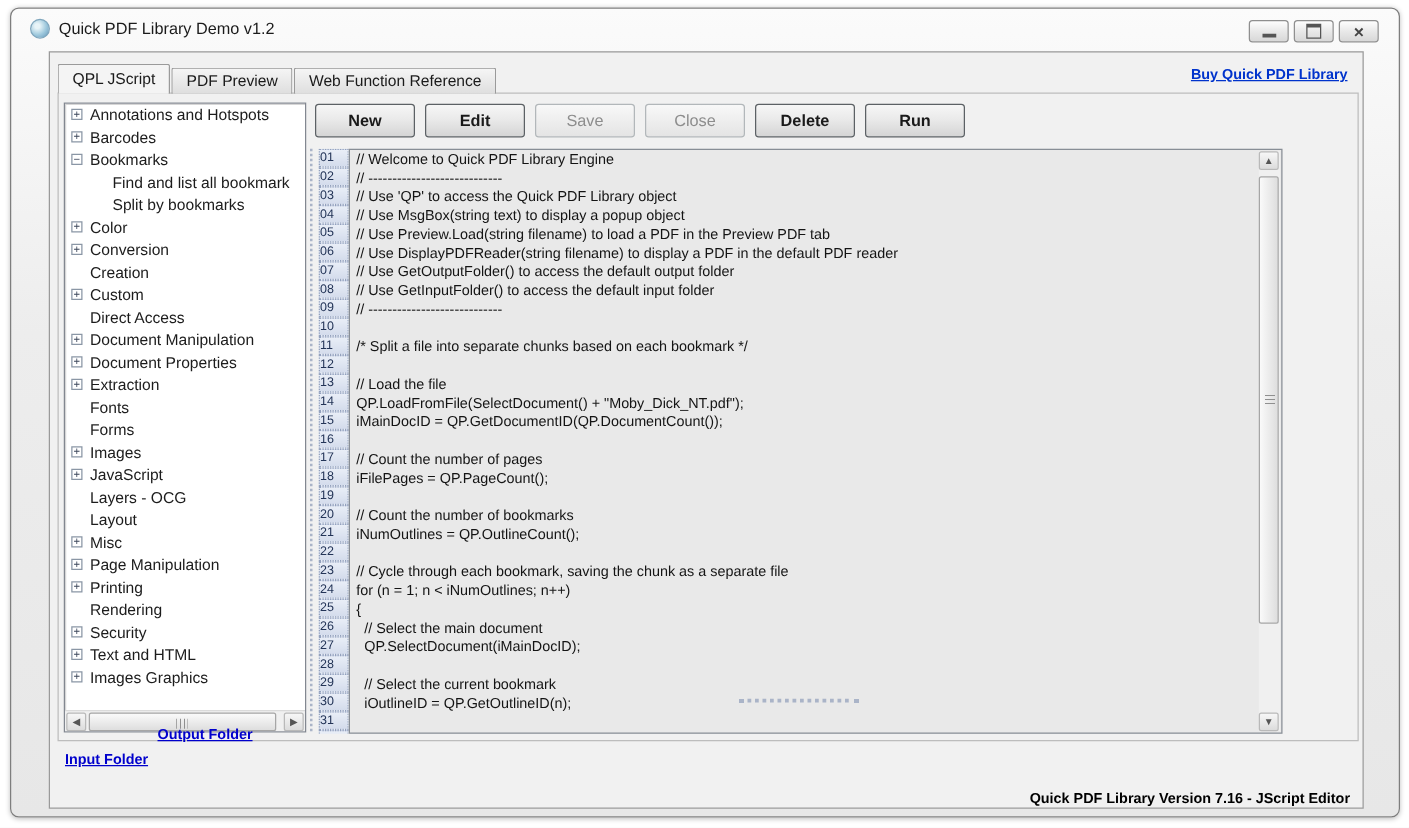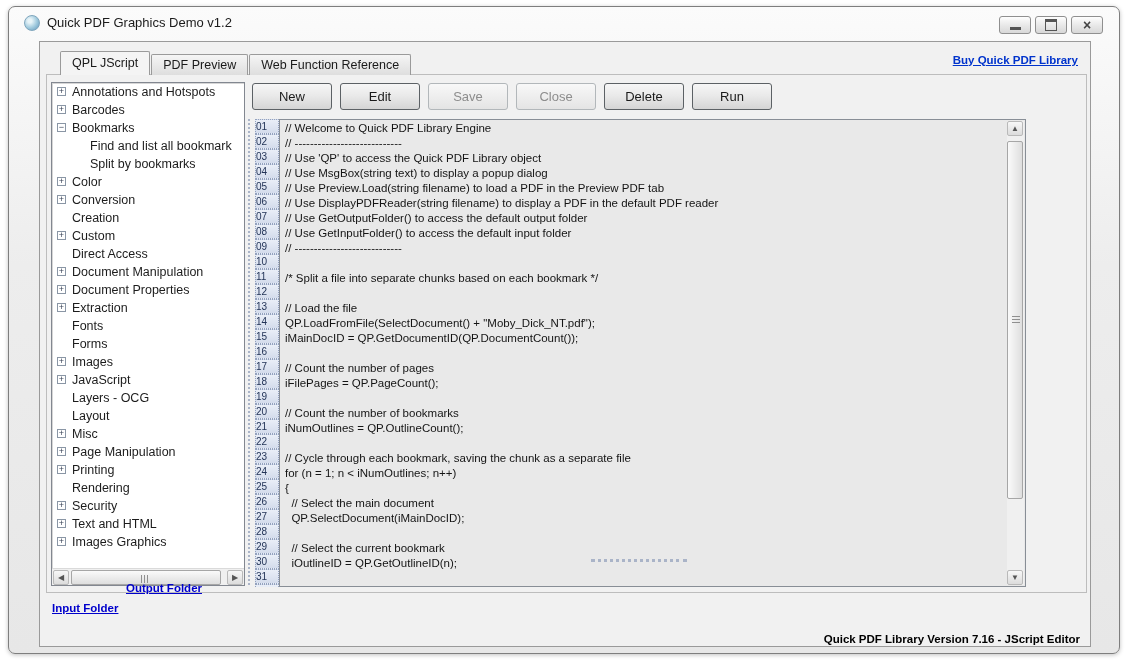--- a/index.html
+++ b/index.html
@@ -24,21 +24,21 @@
   .glyph.maximize::after { content:""; width:10px; height:8px; border:1px solid #555; border-top:3px solid #555; }
 
   
   .client { position:absolute; left:30px; top:34px; width:1052px; height:606px;
     border:1px solid #9a9a9a; background:#f1f1f1; }
 
   .tab-bar { position:absolute; left:6px; top:9px; height:24px; display:flex; align-items:flex-end; z-index:3; }
   .tab { height:21px; padding:0 11px; margin-right:1px; font-size:12.5px; color:#1a1a1a;
     background:linear-gradient(#f5f5f5,#dedede); border:1px solid #9a9a9a; border-bottom:none;
     border-radius:2px 2px 0 0; line-height:20px; cursor:pointer; white-space:nowrap; }
-  .tab.active { height:24px; background:#f4f4f4; line-height:23px; z-index:4; position:relative;margin-left:14px; }
+  .tab.active { height:24px; background:#f4f4f4; line-height:23px; z-index:4; position:relative; }
   .buy-link { position:absolute; right:12px; top:12px; font-size:11.5px; font-weight:bold;
     color:#0033cc; text-decoration:underline; cursor:pointer; z-index:3; }
 
   .tab-panel { position:absolute; left:6px; top:32px; width:1041px; height:519px;
     border:1px solid #bdbdbd; background:#f1f1f1; }
 
   
   .tree { position:absolute; left:4px; top:7px; width:194px; height:504px; background:#fff;
     border:1px solid #828790; box-shadow:inset 1px 1px 0 #d6d6d6; overflow:hidden; }
   .tree-row { height:18px; line-height:18px; font-size:12.5px; color:#1c1c1c; white-space:nowrap;
@@ -59,21 +59,21 @@
   .hgrip { position:absolute; left:50%; top:4px; width:9px; height:8px; margin-left:-5px;
     background:repeating-linear-gradient(90deg,#8f8f8f 0 1px,transparent 1px 3px); }
 
   .v-splitter { position:absolute; left:201px; top:44px; height:466px; width:2px;
     border-left:2px dotted #aab4c8; cursor:col-resize; }
   .h-splitter { position:absolute; left:551px; top:517px; width:96px; height:3px;
     border-top:3px dotted #aab4c8; cursor:row-resize; }
 
   
   .toolbar { position:absolute; left:205px; top:8px; display:flex; gap:8px; }
-  .btn { width:80px; height:27px; border:1px solid #5c6165; border-radius:3px; font-size:13px; font-weight:normal;
+  .btn { width:80px; height:27px; border:1px solid #5c6165; border-radius:3px; font-size:13px; font-weight:bold;
     color:#1a1a1a; background:linear-gradient(#f6f6f6,#eaeaea 45%,#d5d5d5); cursor:pointer;
     font-family:"Liberation Sans",sans-serif; }
   .btn.disabled { border-color:#b2b7ba; color:#8d8d8d; font-weight:normal;
     background:linear-gradient(#f8f8f8,#efefef 45%,#e4e4e4); cursor:default; }
 
   
   .editor { position:absolute; left:205px; top:44px; width:836px; height:468px; }
   .gutter { position:absolute; left:0; top:0; width:27px; height:468px; overflow:hidden; }
   .gutter-cell { width:24px; height:15px; margin-left:3px; border:1px dotted #93a1bd;
     background:linear-gradient(#e9eef7,#d4dcec); font-size:10px; line-height:13px; text-align:left;
@@ -95,21 +95,21 @@
   .footer-link { position:absolute; font-size:11.5px; font-weight:bold; color:#0000cc;
     text-decoration:underline; cursor:pointer; }
   .status-text { position:absolute; right:10px; top:558px; font-size:11.5px; font-weight:bold; color:#000;margin-top:33px; }
 </style>
 </head>
 <body>
 
 <div class="window">
   <div class="titlebar">
     <div class="app-icon"></div>
-    <div class="title-text">Quick PDF Graphics Demo v1.2</div>
+    <div class="title-text">Quick PDF Library Demo v1.2</div>
     <div class="win-controls">
         <div class="win-btn">
           <span class="glyph minimize"></span>
         </div>
         <div class="win-btn">
           <span class="glyph maximize"></span>
         </div>
         <div class="win-btn">
           <span class="glyph close">×</span>
         </div>
@@ -276,21 +276,21 @@
             <div class="gutter-cell">29</div>
             <div class="gutter-cell">30</div>
             <div class="gutter-cell">31</div>
             <div class="gutter-cell">32</div>
           </div>
         <div class="code-panel">
           <div class="code-lines" id="code-lines">
               <div class="code-line">// Welcome to Quick PDF Library Engine</div>
               <div class="code-line">// ----------------------------</div>
               <div class="code-line">// Use 'QP' to access the Quick PDF Library object</div>
-              <div class="code-line">// Use MsgBox(string text) to display a popup dialog</div>
+              <div class="code-line">// Use MsgBox(string text) to display a popup object</div>
               <div class="code-line">// Use Preview.Load(string filename) to load a PDF in the Preview PDF tab</div>
               <div class="code-line">// Use DisplayPDFReader(string filename) to display a PDF in the default PDF reader</div>
               <div class="code-line">// Use GetOutputFolder() to access the default output folder</div>
               <div class="code-line">// Use GetInputFolder() to access the default input folder</div>
               <div class="code-line">// ----------------------------</div>
               <div class="code-line"></div>
               <div class="code-line">/* Split a file into separate chunks based on each bookmark */</div>
               <div class="code-line"></div>
               <div class="code-line">// Load the file</div>
               <div class="code-line">QP.LoadFromFile(SelectDocument() + "Moby_Dick_NT.pdf");</div>

